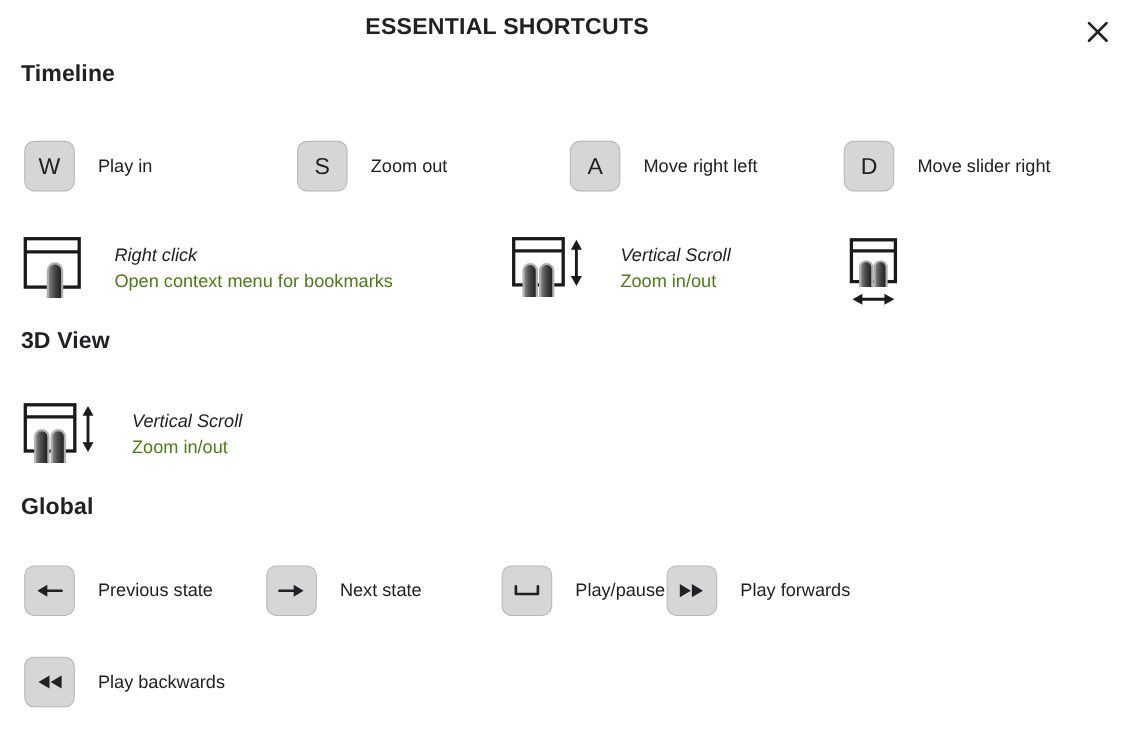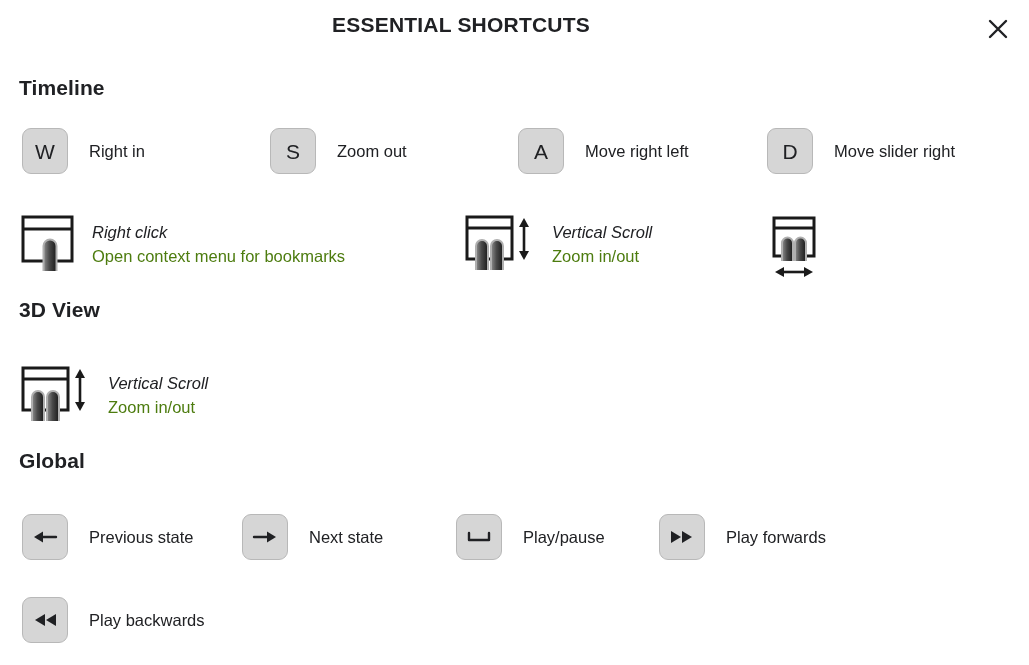--- a/index.html
+++ b/index.html
@@ -86,21 +86,21 @@
 
   
   .item-label {
     margin-left: 21px;
     font-size: 16.5px;
     color: #202124;
     white-space: nowrap;
     line-height: 1.26;
   }
   .label-two-line {
-    margin-left: 16px;
+    margin-left: 28px;
     display: flex;
     flex-direction: column;
     justify-content: center;
     white-space: nowrap;
   }
   .label-primary {
     font-size: 16.5px;
     font-style: italic;
     color: #202124;
     line-height: 1.45;
@@ -120,27 +120,27 @@
 <div class="dialog-title">ESSENTIAL SHORTCUTS</div>
 
 <button class="close-button">
   <span>
     <svg width="22" height="22" viewBox="0 0 22 22" aria-hidden="true">
       <path d="M3 3 L19 19 M19 3 L3 19" stroke="#202124" stroke-width="2.4" stroke-linecap="round" fill="none"></path>
     </svg>
   </span>
 </button>
 
-<div class="section-heading" style="top:76px">Timeline</div>
+<div class="section-heading" style="top:56px">Timeline</div>
 
 <div class="item" style="left:22px; top:122px">
   <div class="keycap">
     <span class="key-letter">W</span>
   </div>
-  <div class="item-label">Right in</div>
+  <div class="item-label">Play in</div>
 </div>
 
 <div class="item" style="left:270px; top:122px">
   <div class="keycap">
     <span class="key-letter">S</span>
   </div>
   <div class="item-label">Zoom out</div>
 </div>
 
 <div class="item" style="left:518px; top:122px">
@@ -293,21 +293,21 @@
   <div class="keycap">
     <span>
       <svg width="26" height="16" viewBox="0 0 26 16" aria-hidden="true">
         <path d="M3 4 L3 11 L23 11 L23 4" fill="none" stroke="#202124" stroke-width="2.4" stroke-linecap="round" stroke-linejoin="round"></path>
       </svg>
     </span>
   </div>
   <div class="item-label">Play/pause</div>
 </div>
 
-<div class="item" style="left:659px; top:508px">
+<div class="item" style="left:606px; top:508px">
   <div class="keycap">
     <span>
       <svg width="28" height="18" viewBox="0 0 28 18" aria-hidden="true">
         <path d="M3 3 L13 9 L3 15 Z" fill="#202124"></path>
         <path d="M14 3 L24 9 L14 15 Z" fill="#202124"></path>
       </svg>
     </span>
   </div>
   <div class="item-label">Play forwards</div>
 </div>

